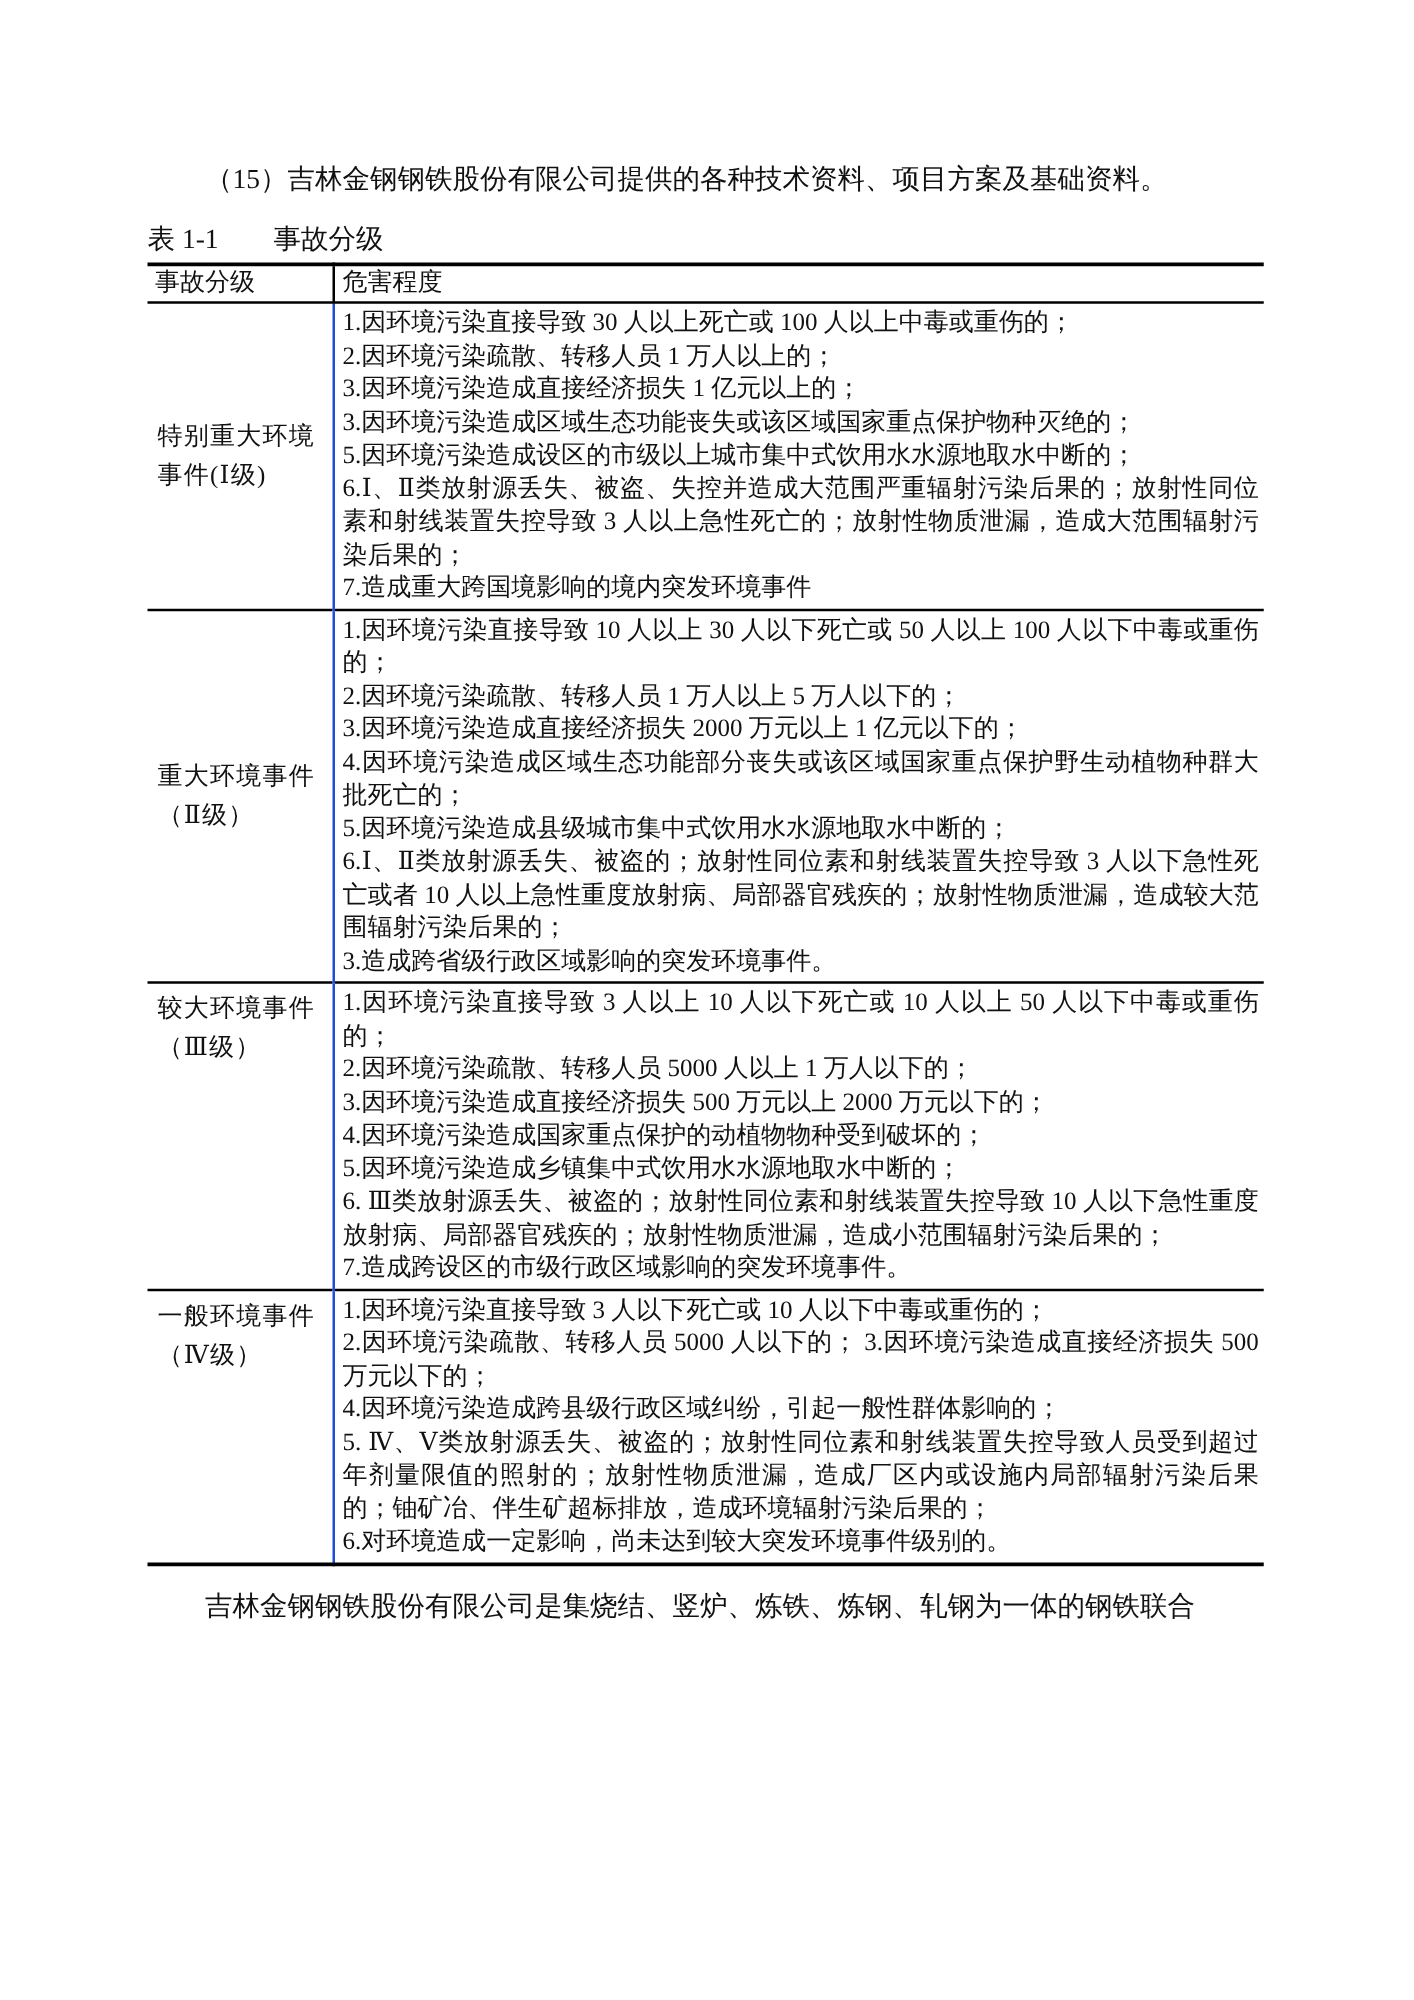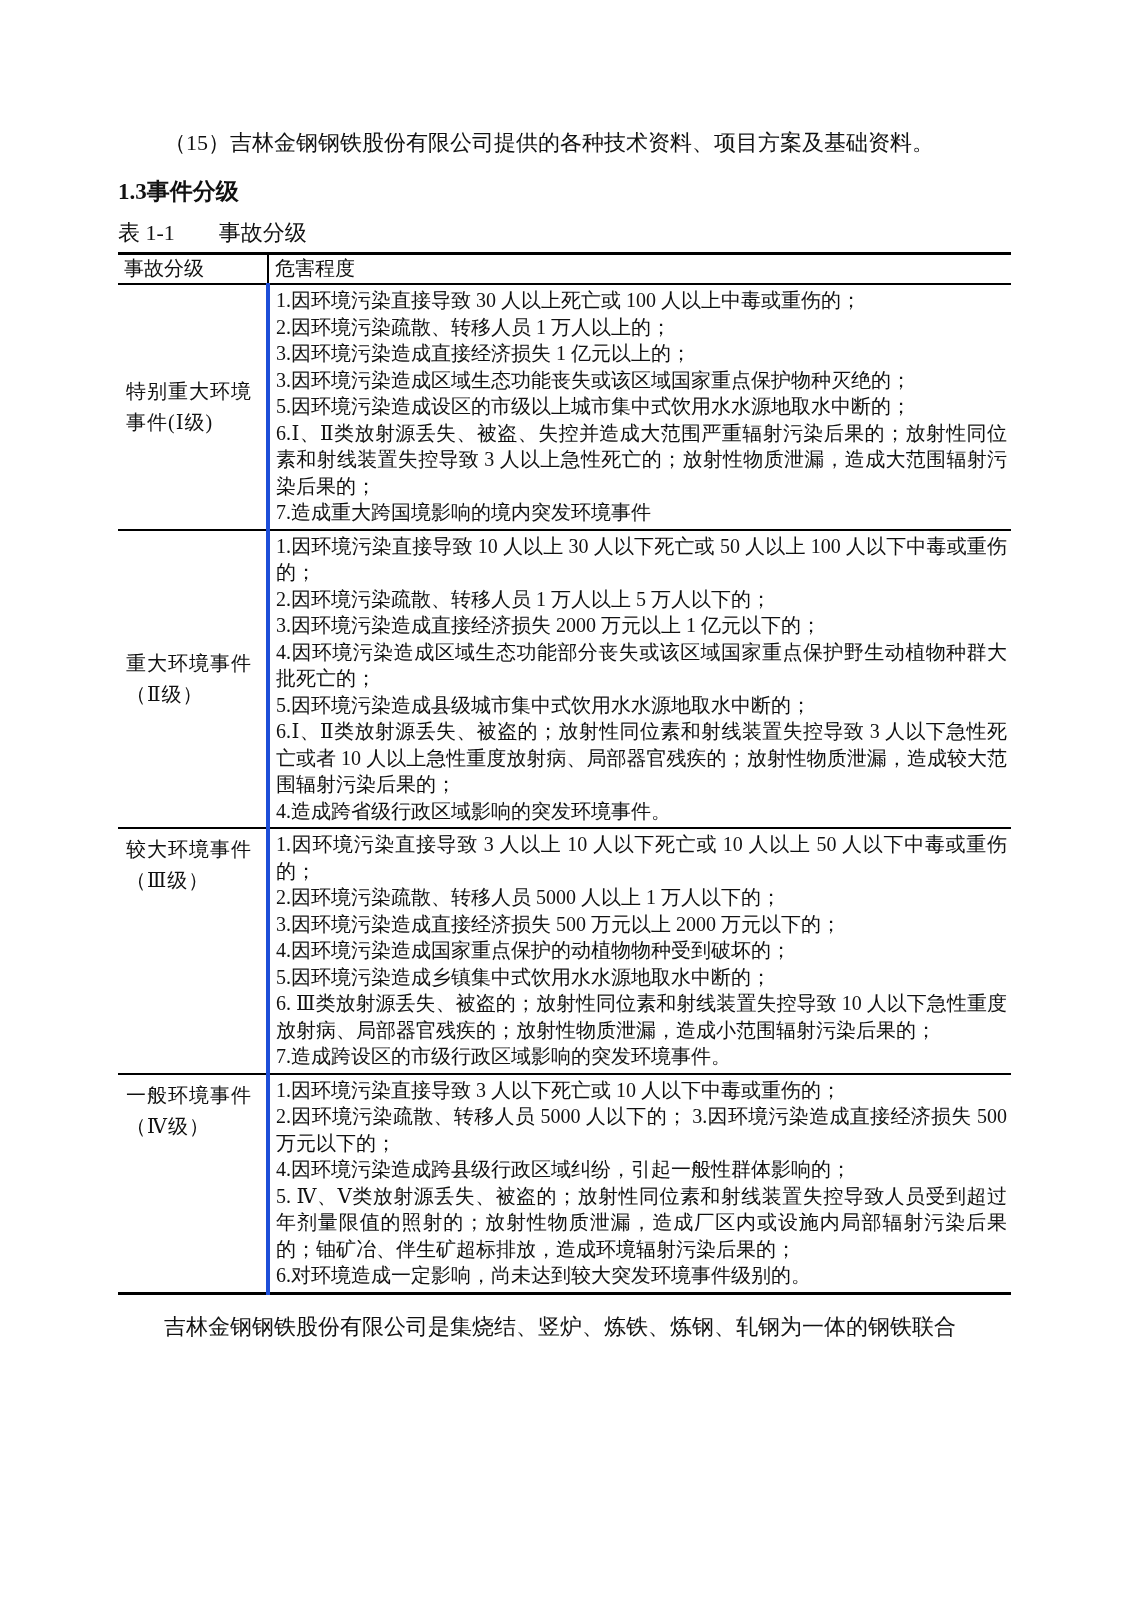--- a/index.html
+++ b/index.html
@@ -62,21 +62,21 @@
     line-height: 25px;
   }
   table.hazard-table th.col-level {
     width: 130px;
     border-right: 2px solid #000;
   }
   table.hazard-table tbody tr { border-top: 2px solid #000; }
   table.hazard-table tbody tr:first-child { border-top: none; }
   td.level-cell {
     width: 130px;
-    border-right: 4px solid #1d4ed8;
+    border-right: 2px solid #1d4ed8;
     padding: 3px 10px 3px 8px;
     vertical-align: middle;
     line-height: 31px;
     letter-spacing: 1px;
   }
   tbody tr:nth-child(3) td.level-cell,
   tbody tr:nth-child(4) td.level-cell { vertical-align: top; padding-top: 5px; }
   td.hazard-cell {
     padding: 2px 4px 3px 6px;
     vertical-align: top;
@@ -94,21 +94,20 @@
     font-family: Liberation Serif, serif;
   }
 </style>
 </head>
 <body>
 
 <div class="page">
 
   <p class="intro-paragraph">（15）吉林金钢钢铁股份有限公司提供的各种技术资料、项目方案及基础资料。</p>
 
-  <h2 class="section-heading">1.3事件分级</h2>
 
 
   <div class="table-caption">
     <span class="caption-label">表 1-1</span><span class="caption-title">事故分级</span>
   </div>
 
   <table class="hazard-table">
     <thead>
       <tr>
         <th class="col-level">事故分级</th>
@@ -130,21 +129,21 @@
         </tr>
         <tr>
           <td class="level-cell">重大环境事件（Ⅱ级）</td>
           <td class="hazard-cell">
             <div class="hazard-item">1.因环境污染直接导致 10 人以上 30 人以下死亡或 50 人以上 100 人以下中毒或重伤的；</div>
             <div class="hazard-item">2.因环境污染疏散、转移人员 1 万人以上 5 万人以下的；</div>
             <div class="hazard-item">3.因环境污染造成直接经济损失 2000 万元以上 1 亿元以下的；</div>
             <div class="hazard-item">4.因环境污染造成区域生态功能部分丧失或该区域国家重点保护野生动植物种群大批死亡的；</div>
             <div class="hazard-item">5.因环境污染造成县级城市集中式饮用水水源地取水中断的；</div>
             <div class="hazard-item">6.Ⅰ、Ⅱ类放射源丢失、被盗的；放射性同位素和射线装置失控导致 3 人以下急性死亡或者 10 人以上急性重度放射病、局部器官残疾的；放射性物质泄漏，造成较大范围辐射污染后果的；</div>
-            <div class="hazard-item">4.造成跨省级行政区域影响的突发环境事件。</div>
+            <div class="hazard-item">3.造成跨省级行政区域影响的突发环境事件。</div>
           </td>
         </tr>
         <tr>
           <td class="level-cell">较大环境事件（Ⅲ级）</td>
           <td class="hazard-cell">
             <div class="hazard-item">1.因环境污染直接导致 3 人以上 10 人以下死亡或 10 人以上 50 人以下中毒或重伤的；</div>
             <div class="hazard-item">2.因环境污染疏散、转移人员 5000 人以上 1 万人以下的；</div>
             <div class="hazard-item">3.因环境污染造成直接经济损失 500 万元以上 2000 万元以下的；</div>
             <div class="hazard-item">4.因环境污染造成国家重点保护的动植物物种受到破坏的；</div>
             <div class="hazard-item">5.因环境污染造成乡镇集中式饮用水水源地取水中断的；</div>

